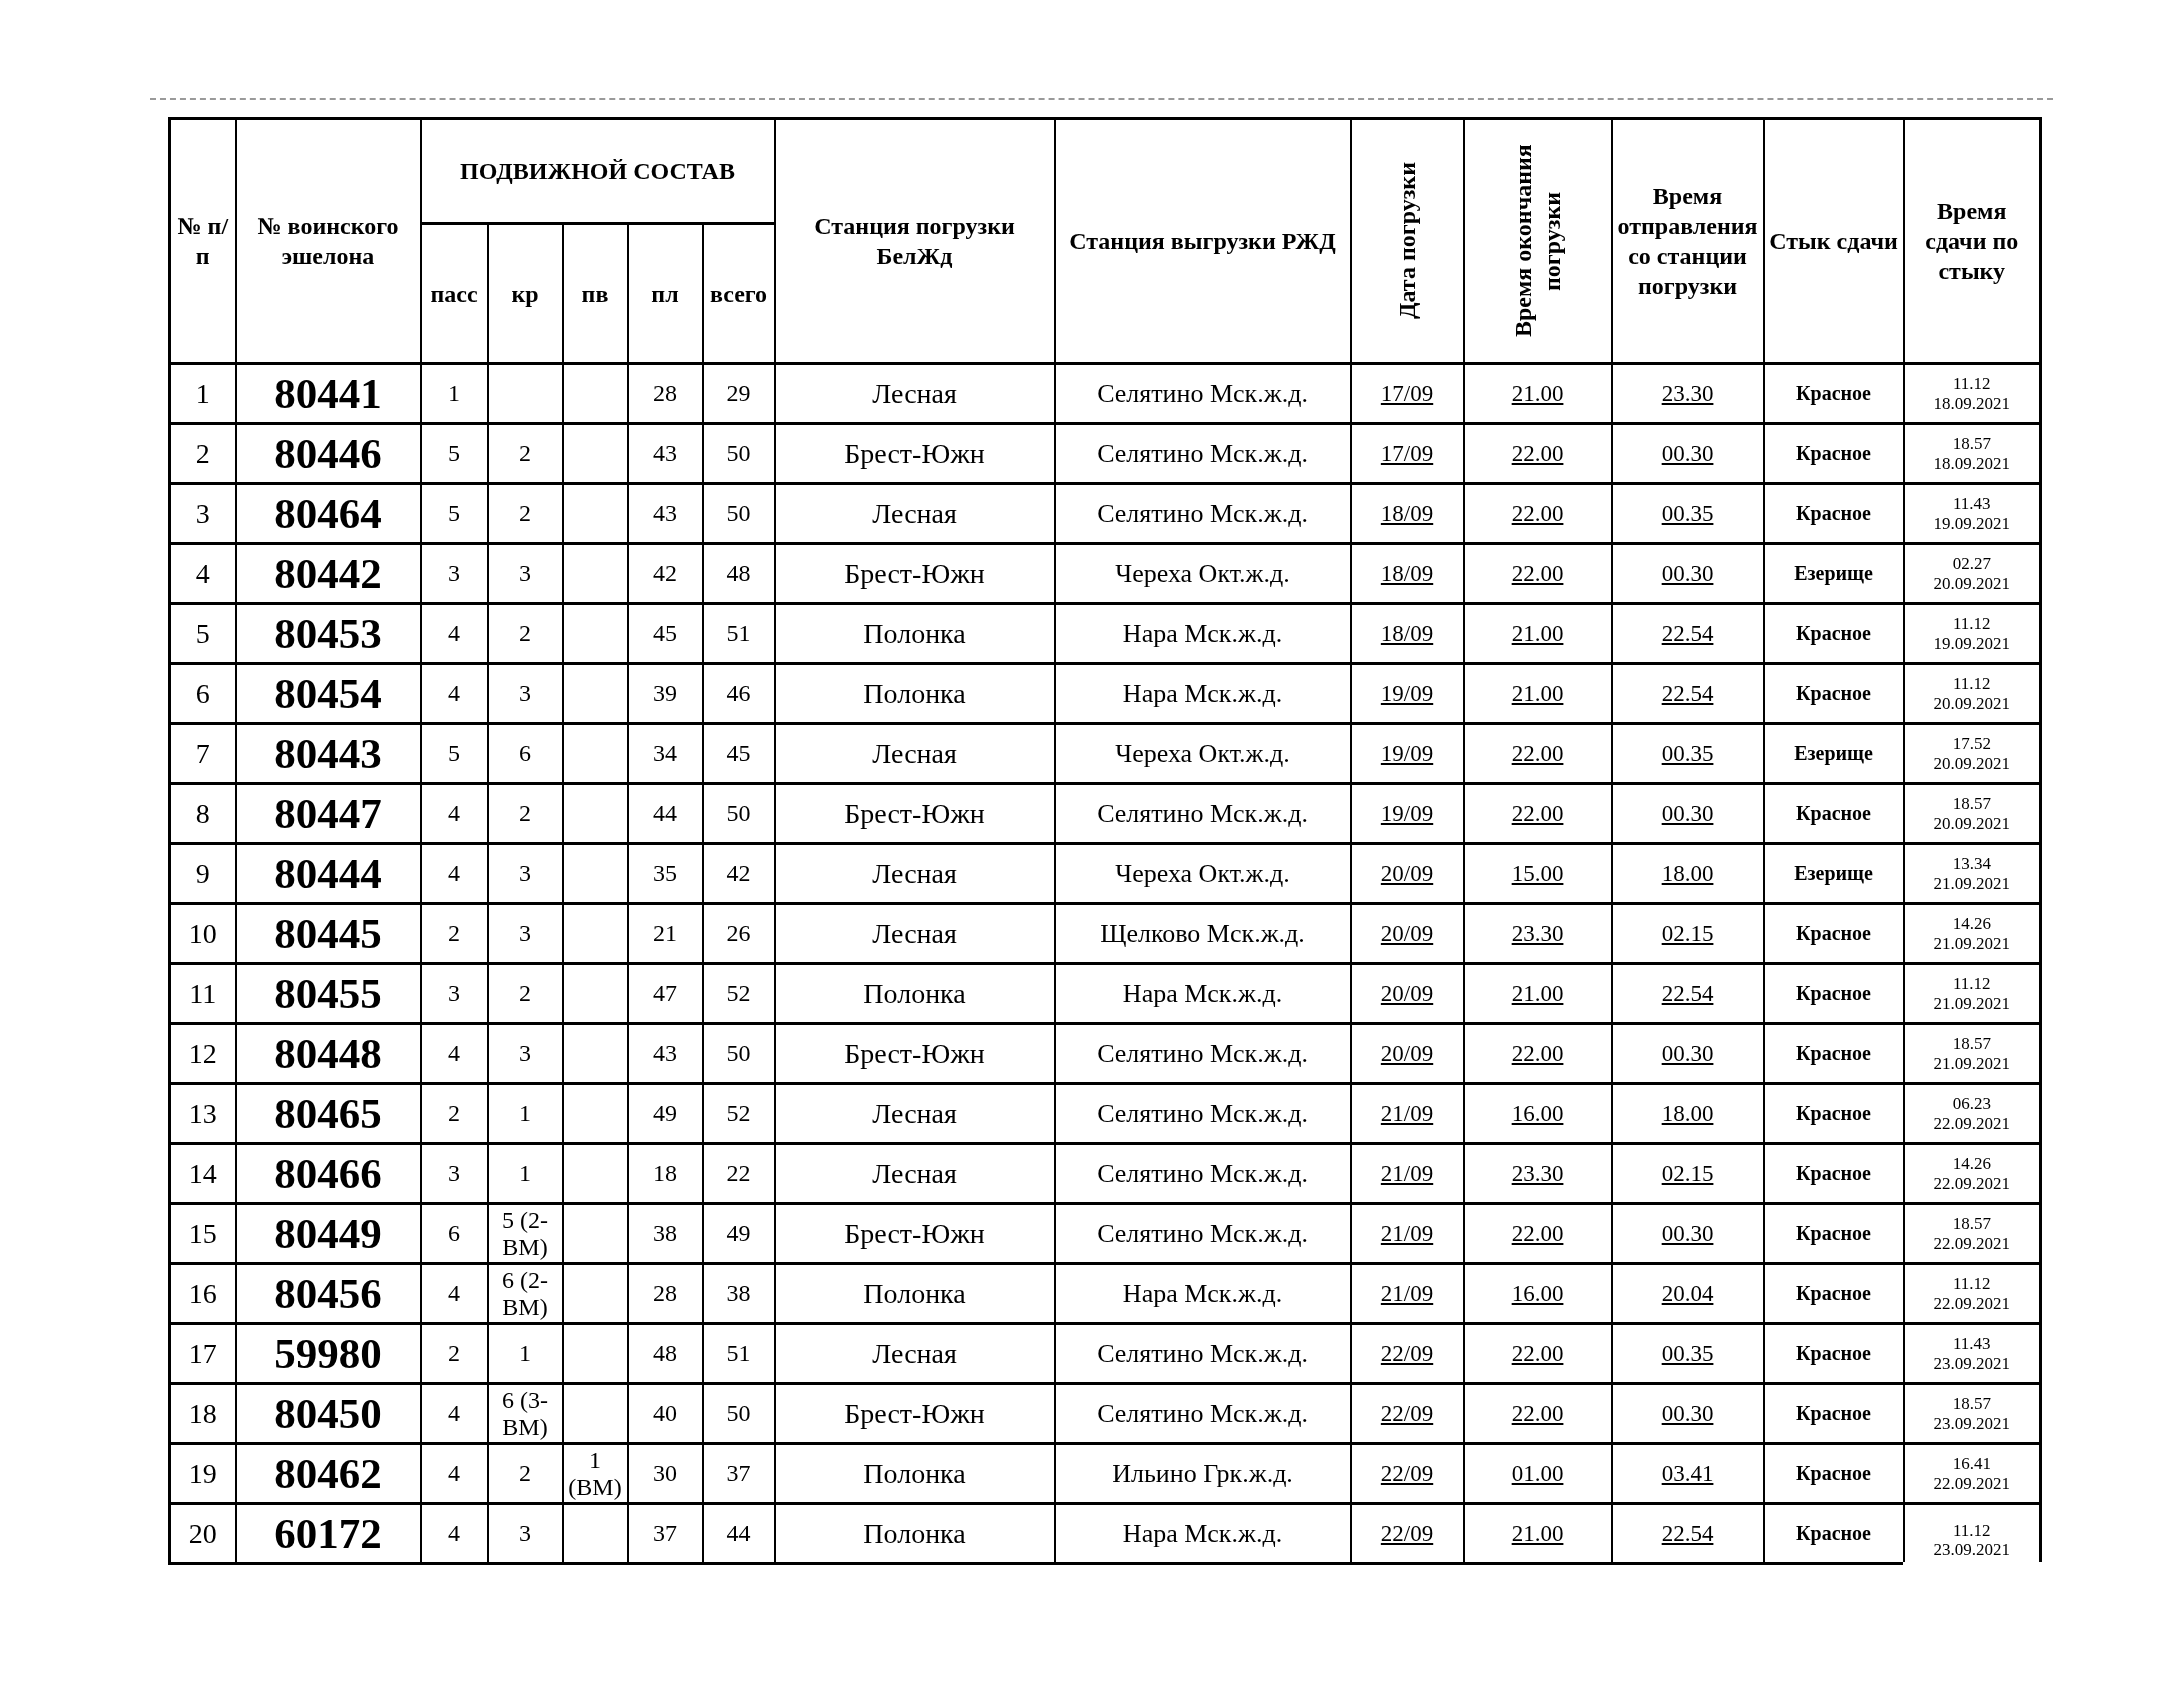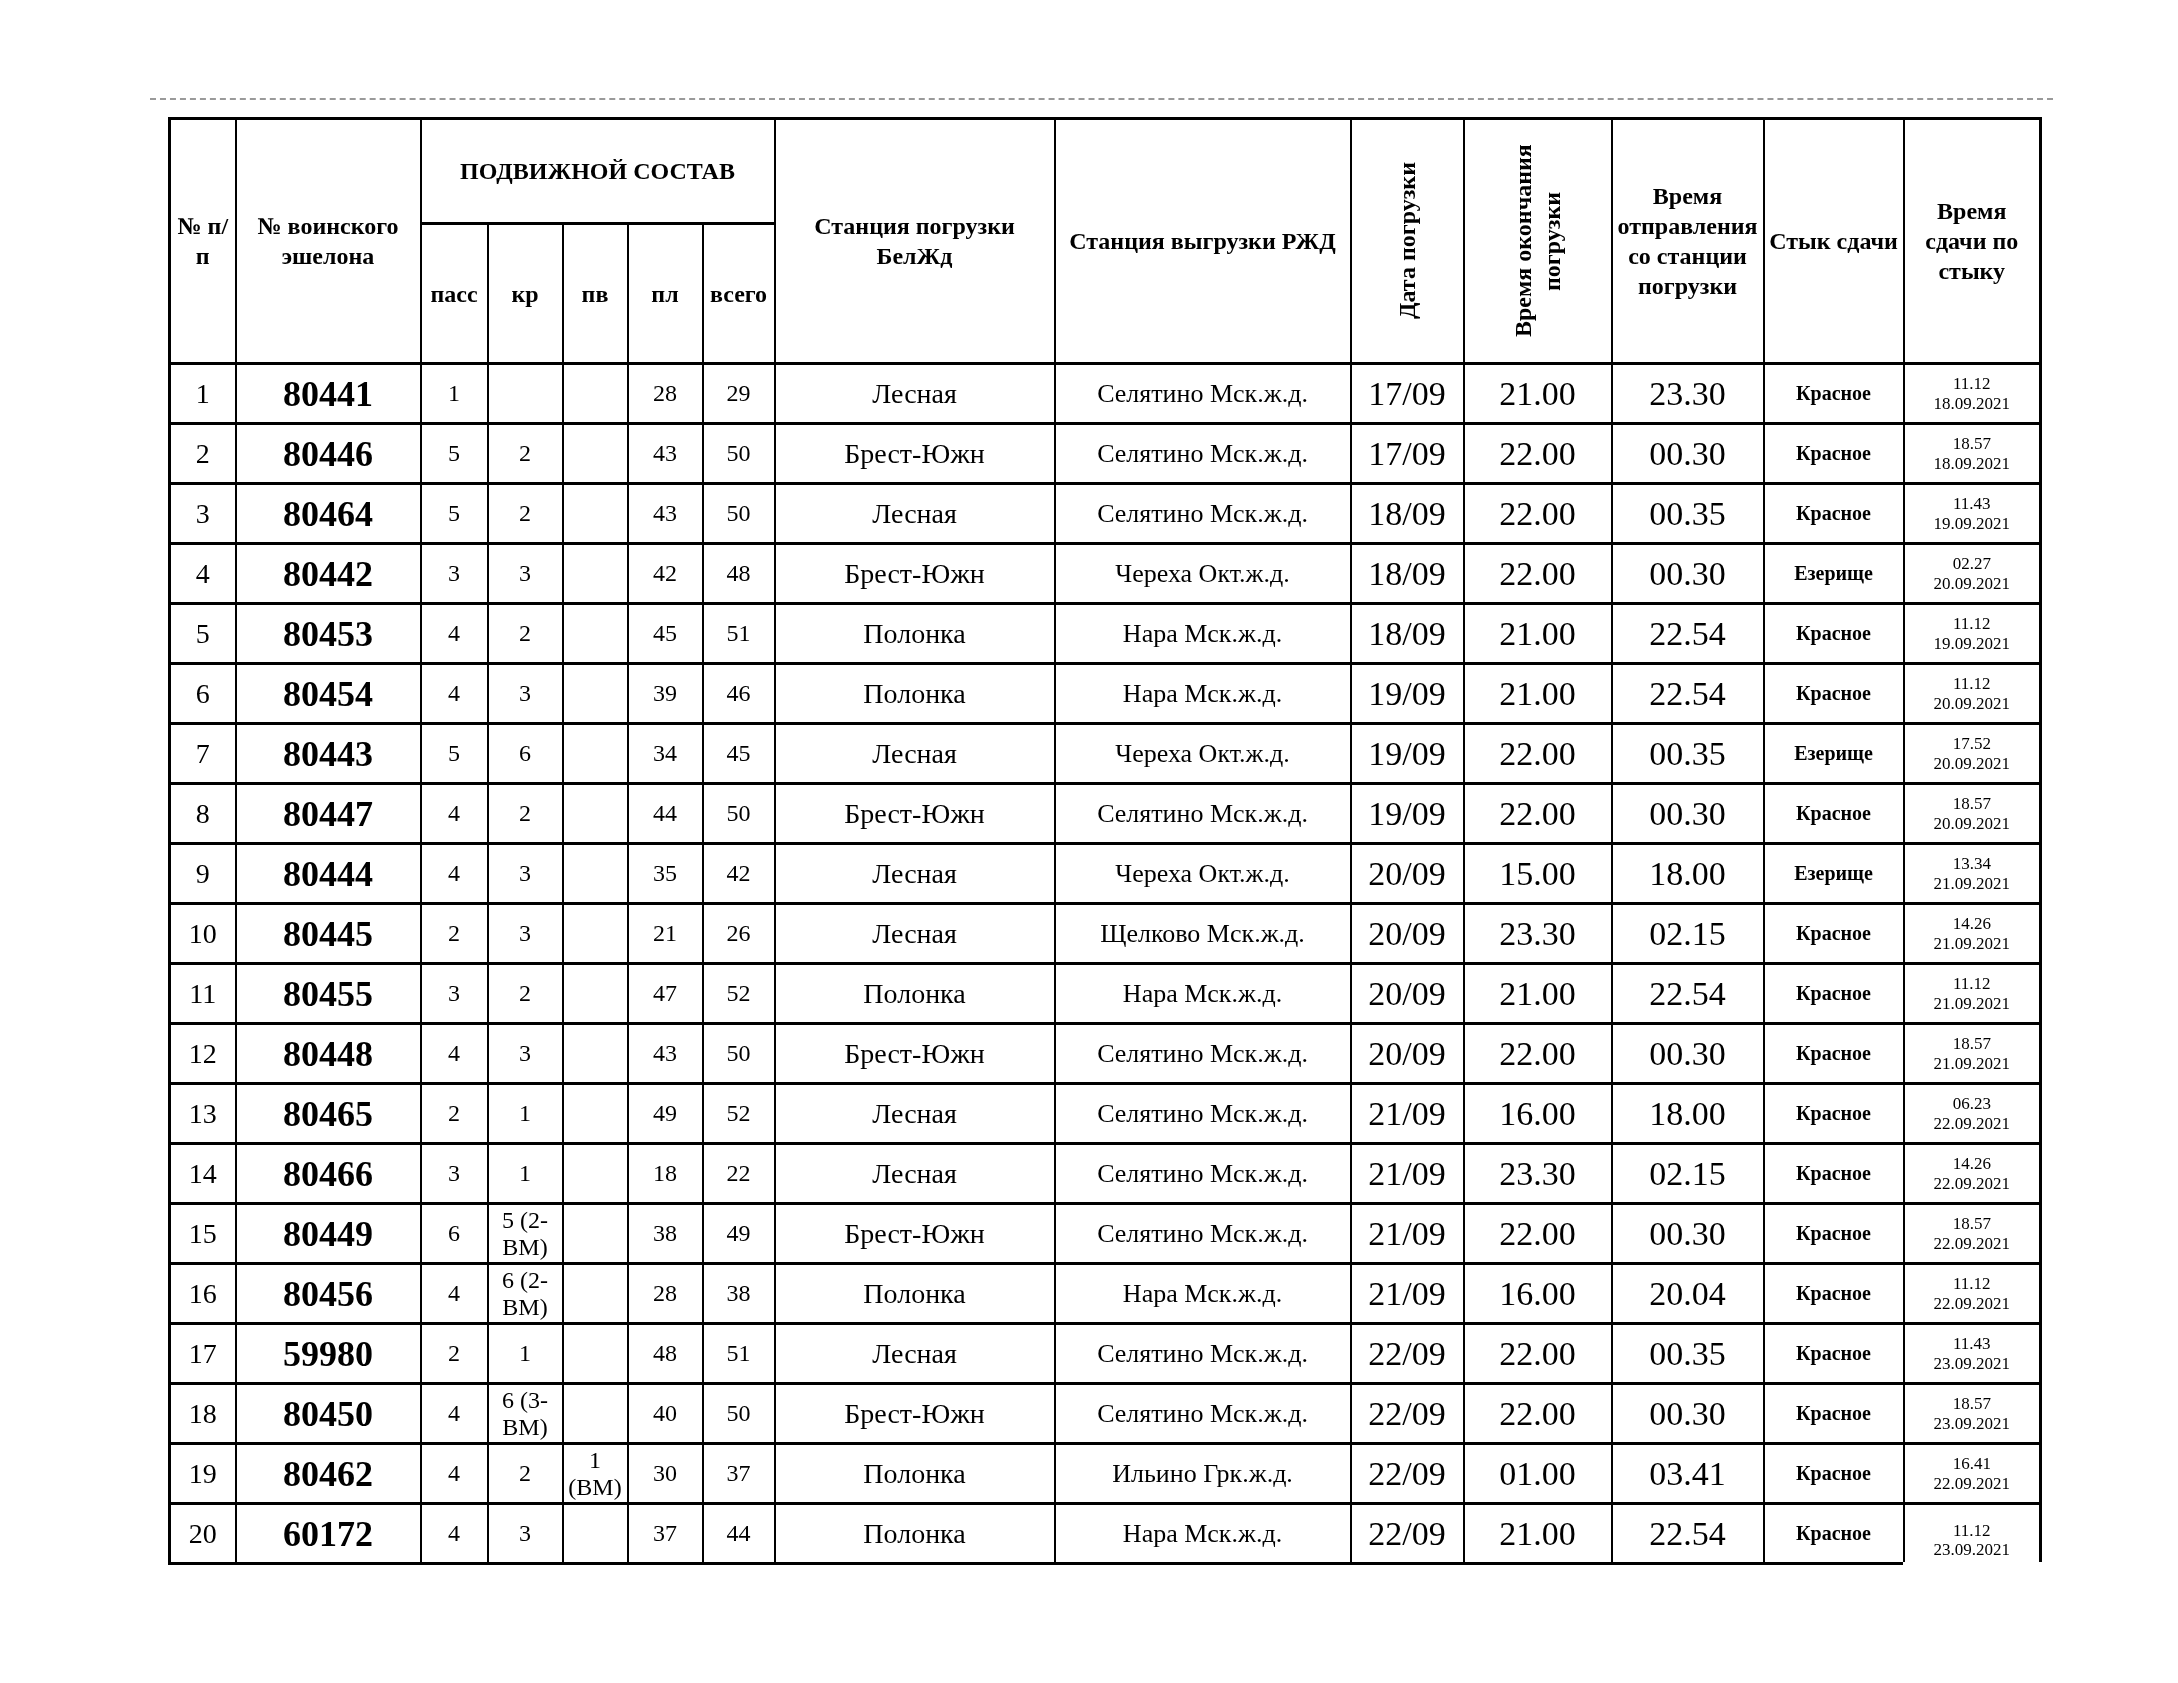--- a/index.html
+++ b/index.html
@@ -46,25 +46,25 @@
 
   th.vert .v {
     display: inline-block;
     writing-mode: vertical-rl;
     transform: rotate(180deg);
     max-height: 218px;
     line-height: 1.2;
     vertical-align: middle;
   }
   td.td-num   { font-size: 28px; }
-  td.td-ech   { font-size: 36px; font-weight: bold; }
+  td.td-ech   { font-size: 43px; font-weight: bold; }
   td.td-st    { font-size: 24px; line-height: 1.1; }
   td.td-load  { font-size: 28px; font-weight: normal; }
   td.td-unload{ font-size: 26px; }
-  td.td-date  { font-size: 34px; }
+  td.td-date  { font-size: 23px; text-decoration: underline; }
   td.td-junc  { font-size: 20px; font-weight: bold; }
   td.td-ho    { font-size: 17px; line-height: 1.12; }
   td.td-ho div { white-space: nowrap; }
 
   
   #t tbody tr:last-child td.td-ho {
     position: relative;
     border-bottom: 4px solid transparent;
     padding-top: 14px;
   }

